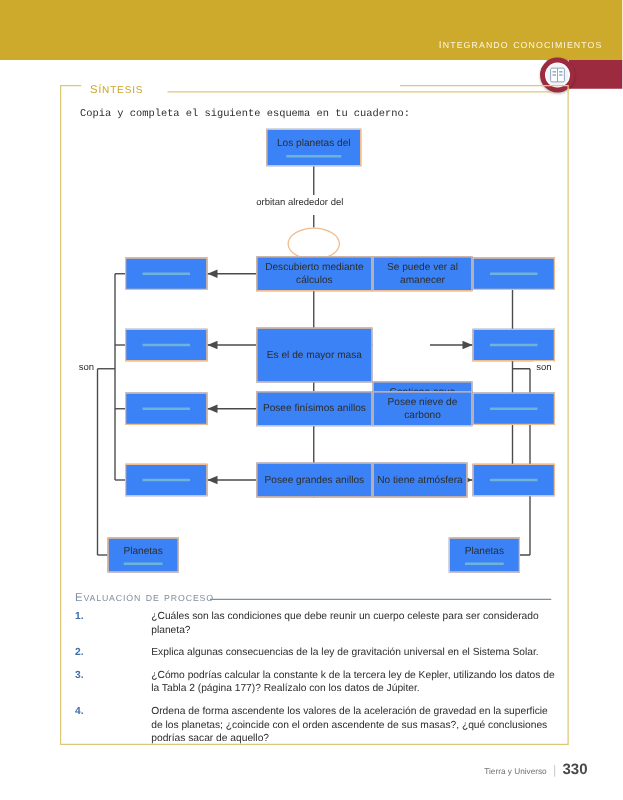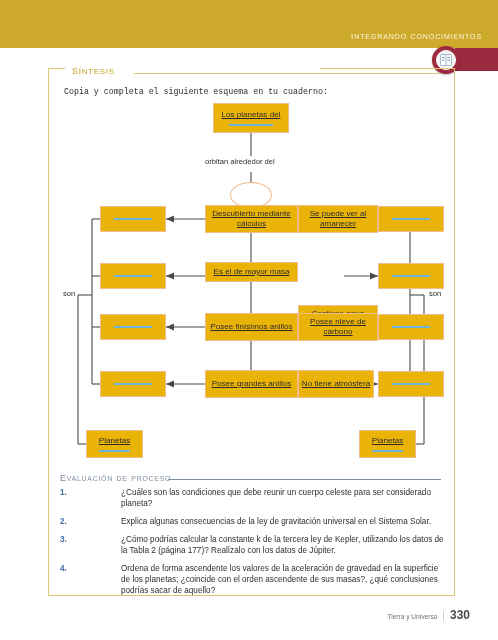--- a/index.html
+++ b/index.html
@@ -105,31 +105,30 @@
     position: absolute;
     left: 48px; top: 68px;
     width: 407px; height: 400px;
   }
   .diagram svg { position:absolute; left:0; top:0; }
 
   .node {
     position: absolute;
     box-sizing: border-box;
     border: 1.2px solid #f0bc8e;
-    background: #eab308;
+    background: #3b82f6;
     font-size: 8.1px;
     line-height: 10.5px;
     text-align: center;
     color: #2d2d2d;
     display: flex;
     flex-direction: column;
     align-items: center;
     justify-content: center;
     padding: 1px 2px;
-    text-decoration: underline;
   }
   .node .blank {
     display: block;
     width: 62%;
     height: 1.6px;
     background: #6fb4d8;
     margin-top: 3px;
   }
   .node.blank-only .blank { margin-top: 0; }
 
@@ -299,21 +298,21 @@
   <div class="node" style="left:250px; top:137px; width:80px; height:28px;">
     <span>Se puede ver al amanecer</span>
   </div>
   <div class="node blank-only" style="left:330px; top:138px; width:66px; height:26px;">
     <span class="blank"></span>
   </div>
 
   <div class="node blank-only" style="left:52px; top:195px; width:66px; height:26px;">
     <span class="blank"></span>
   </div>
-  <div class="node" style="left:157px; top:194px; width:93px; height:20px;">
+  <div class="node" style="left:157px; top:194px; width:93px; height:44px;">
     <span>Es el de mayor masa</span>
   </div>
   <div class="node" style="left:250px; top:209px; width:80px; height:28px;margin-top:28px;">
     <span>Contiene agua líquida</span>
   </div>
   <div class="node blank-only" style="left:330px; top:195px; width:66px; height:26px;">
     <span class="blank"></span>
   </div>
 
   <div class="node blank-only" style="left:52px; top:246px; width:66px; height:26px;">

